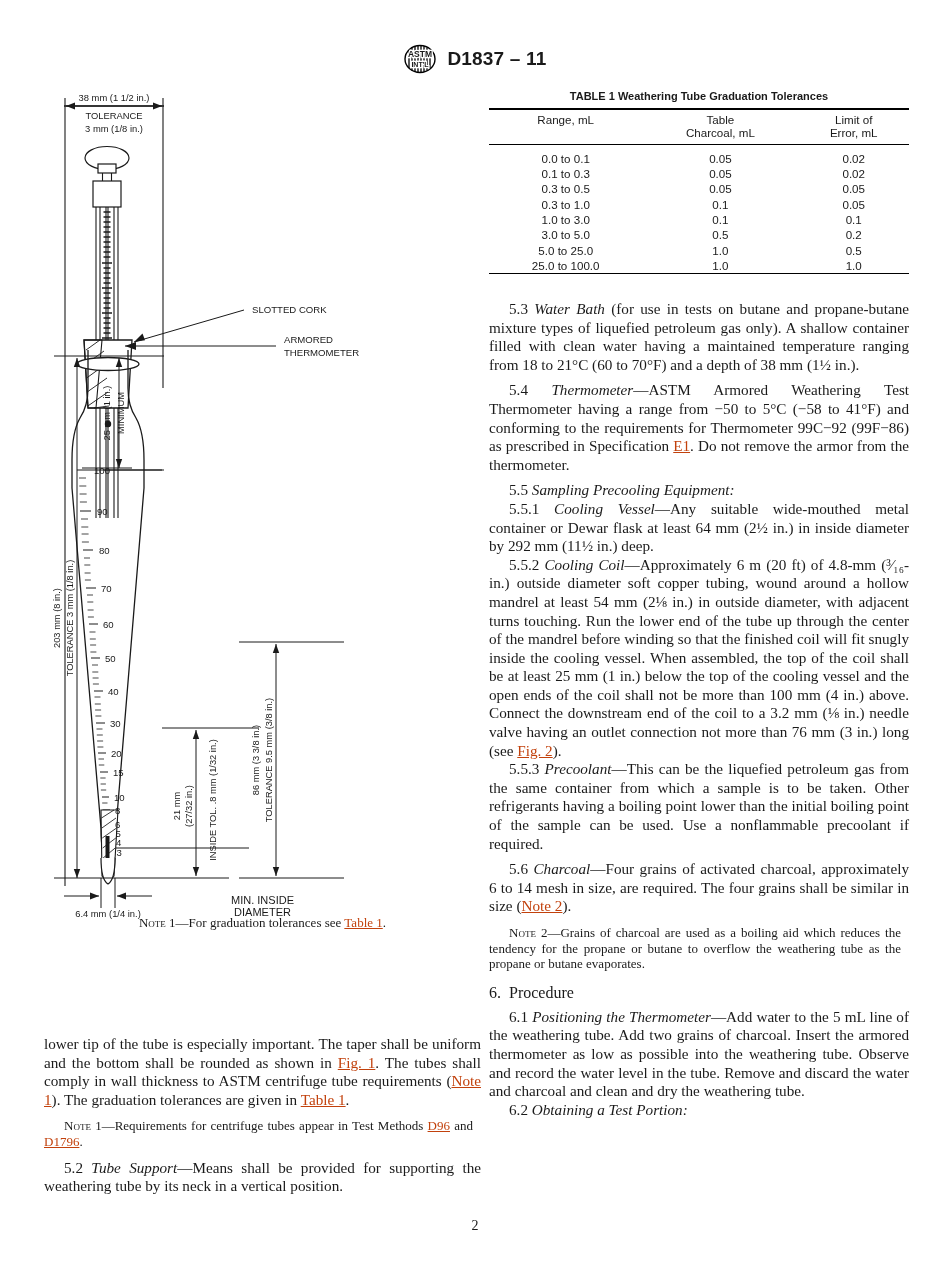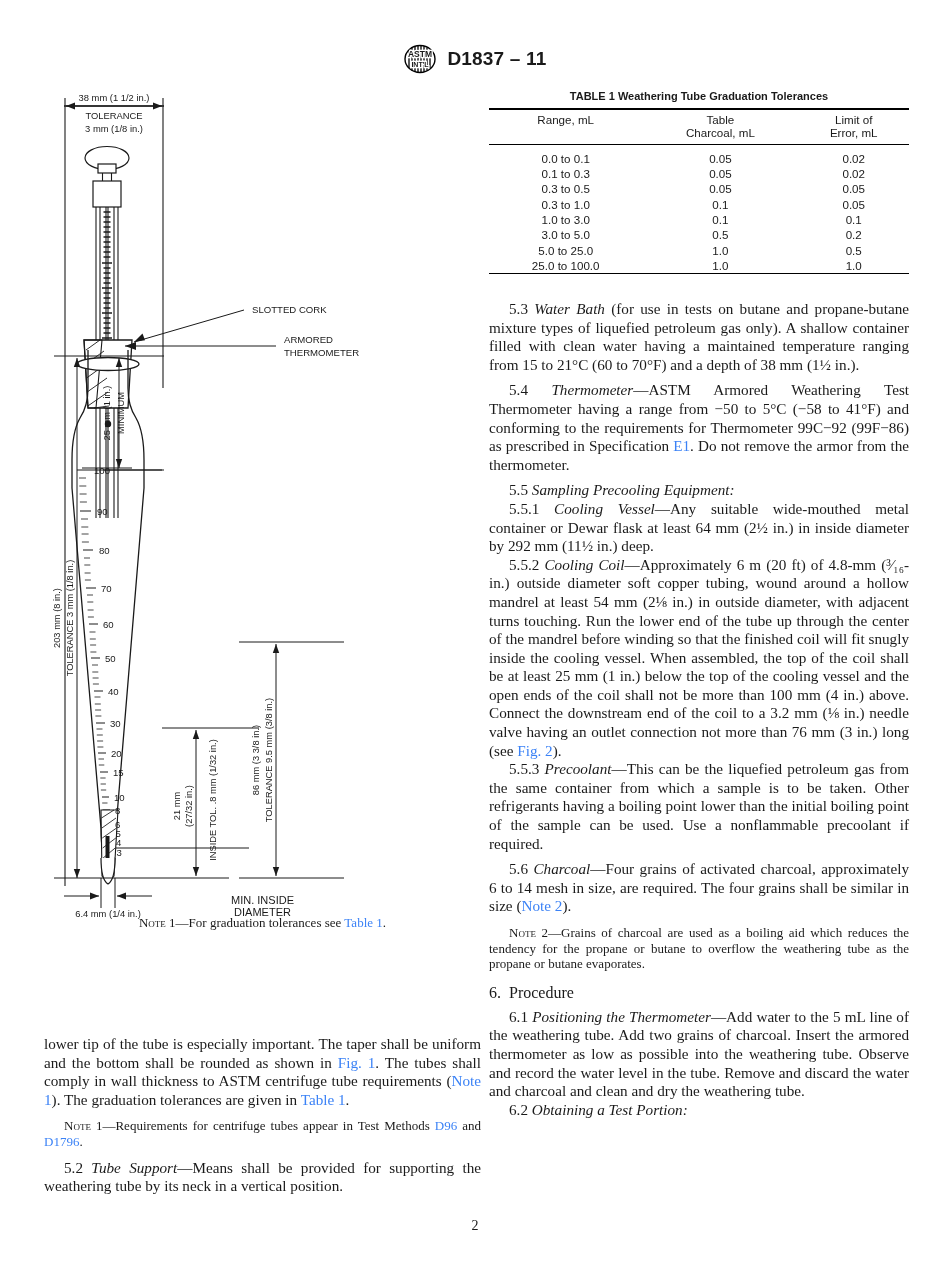--- a/index.html
+++ b/index.html
@@ -54,27 +54,27 @@
     margin: 0 0 0 0;
     font-size: 15.2px;
     line-height: 18.6px;
     text-align: justify;
     text-indent: 20px;
     text-justify: inter-word;
   }
   p.body + p.body { margin-top: 7px; }
   p.cont { text-indent: 0; }
   .it { font-style: italic; }
-  .red { color: #3b82f6; }
+  .red { color: #c2410c; text-decoration: underline; }
 
   .note {
     font-size: 13px;
     line-height: 15.6px;
     text-align: justify;
-    margin: 9px 0 0 0;
+    margin: 9px 8px 0 0;
     text-indent: 20px;
   }
   .note .sc {
     font-variant: small-caps;
     font-size: 13px;
   }
   .sec-head {
     font-family: "Liberation Serif", serif;
     font-weight: normal;
     font-size: 16px;
@@ -526,21 +526,21 @@
 
   <div style="position:absolute;left:44px;top:1035px;width:437px;">
     <p class="body cont"><span>lower tip of the tube is especially important. The taper shall be uniform and the bottom shall be rounded as shown in </span><span class="red">Fig. 1</span><span>. The tubes shall comply in wall thickness to ASTM centrifuge tube requirements (</span><span class="red">Note 1</span><span>). The graduation tolerances are given in </span><span class="red">Table 1</span><span>.</span></p>
 
     <p class="note"><span class="sc">Note</span><span> </span><span>1</span><span>—Requirements for centrifuge tubes appear in Test Methods </span><span class="red">D96</span><span> and </span><span class="red">D1796</span><span>.</span></p>
 
     <p class="body" style="margin-top:9px;"><span>5.2</span><span> </span><span class="it">Tube Support</span><span>—Means shall be provided for supporting the weathering tube by its neck in a vertical position.</span></p>
   </div>
 
   <div class="col-right" style="top:300px;">
-    <p class="body"><span>5.3</span><span> </span><span class="it">Water Bath</span><span> (for use in tests on butane and propane-butane mixture types of liquefied petroleum gas only). A shallow container filled with clean water having a maintained temperature ranging from 15 to 21°C (60 to 70°F) and a depth of 38 mm (1½ in.).</span></p>
+    <p class="body"><span>5.3</span><span> </span><span class="it">Water Bath</span><span> (for use in tests on butane and propane-butane mixture types of liquefied petroleum gas only). A shallow container filled with clean water having a maintained temperature ranging from 18 to 21°C (60 to 70°F) and a depth of 38 mm (1½ in.).</span></p>
 
     <p class="body"><span>5.4</span><span> </span><span class="it">Thermometer</span><span>—ASTM Armored Weathering Test Thermometer having a range from −50 to 5°C (−58 to 41°F) and conforming to the requirements for Thermometer 99C−92 (99F−86) as prescribed in Specification </span><span class="red">E1</span><span>. Do not remove the armor from the thermometer.</span></p>
 
     <p class="body"><span>5.5</span><span> </span><span class="it">Sampling Precooling Equipment:</span></p>
 
     <p class="body" style="margin-top:0;"><span>5.5.1</span><span> </span><span class="it">Cooling Vessel</span><span>—Any suitable wide-mouthed metal container or Dewar flask at least 64 mm (2½ in.) in inside diameter by 292 mm (11½ in.) deep.</span></p>
 
     <p class="body" style="margin-top:0;"><span>5.5.2</span><span> </span><span class="it">Cooling Coil</span><span>—Approximately 6 m (20 ft) of 4.8-mm (³⁄₁₆-in.) outside diameter soft copper tubing, wound around a hollow mandrel at least 54 mm (2⅛ in.) in outside diameter, with adjacent turns touching. Run the lower end of the tube up through the center of the mandrel before winding so that the finished coil will fit snugly inside the cooling vessel. When assembled, the top of the coil shall be at least 25 mm (1 in.) below the top of the cooling vessel and the open ends of the coil shall not be more than 100 mm (4 in.) above. Connect the downstream end of the coil to a 3.2 mm (⅛ in.) needle valve having an outlet connection not more than 76 mm (3 in.) long (see </span><span class="red">Fig. 2</span><span>).</span></p>
 
     <p class="body" style="margin-top:0;"><span>5.5.3</span><span> </span><span class="it">Precoolant</span><span>—This can be the liquefied petroleum gas from the same container from which a sample is to be taken. Other refrigerants having a boiling point lower than the initial boiling point of the sample can be used. Use a nonflammable precoolant if required.</span></p>

